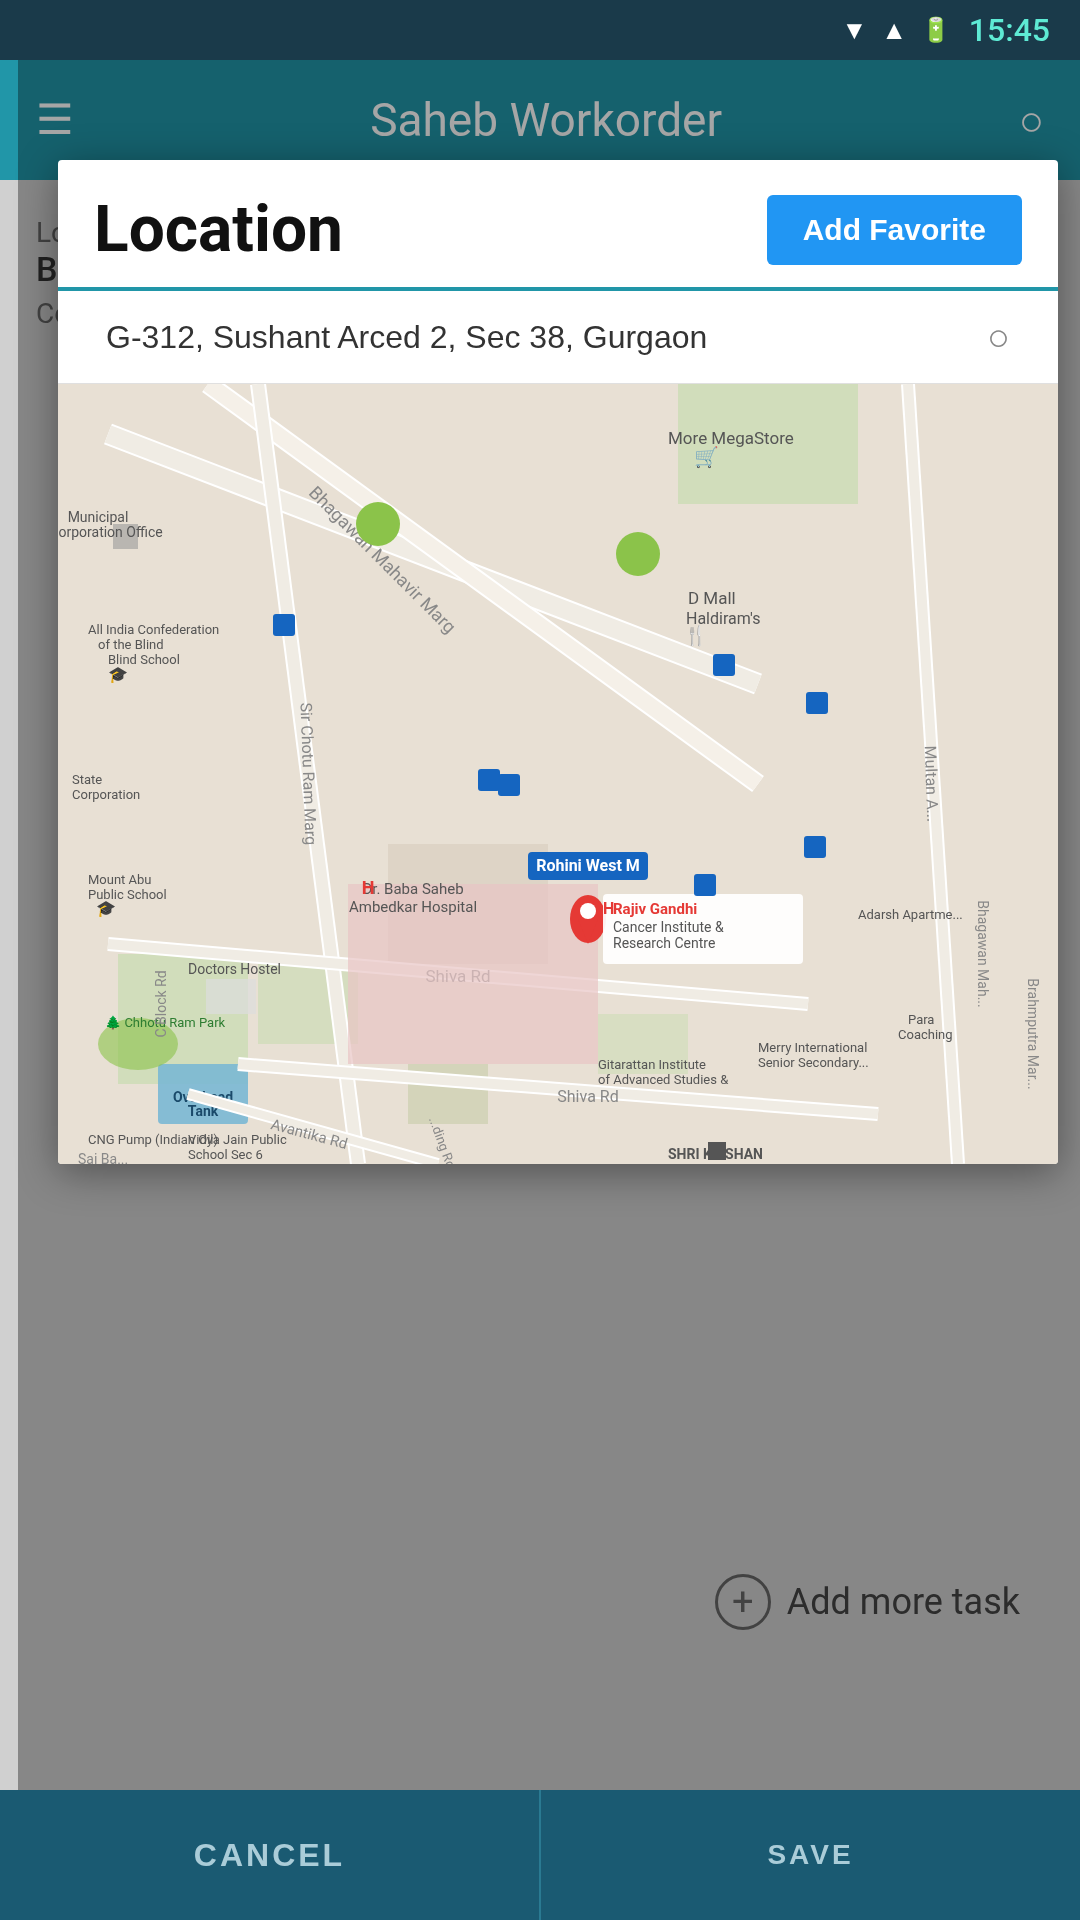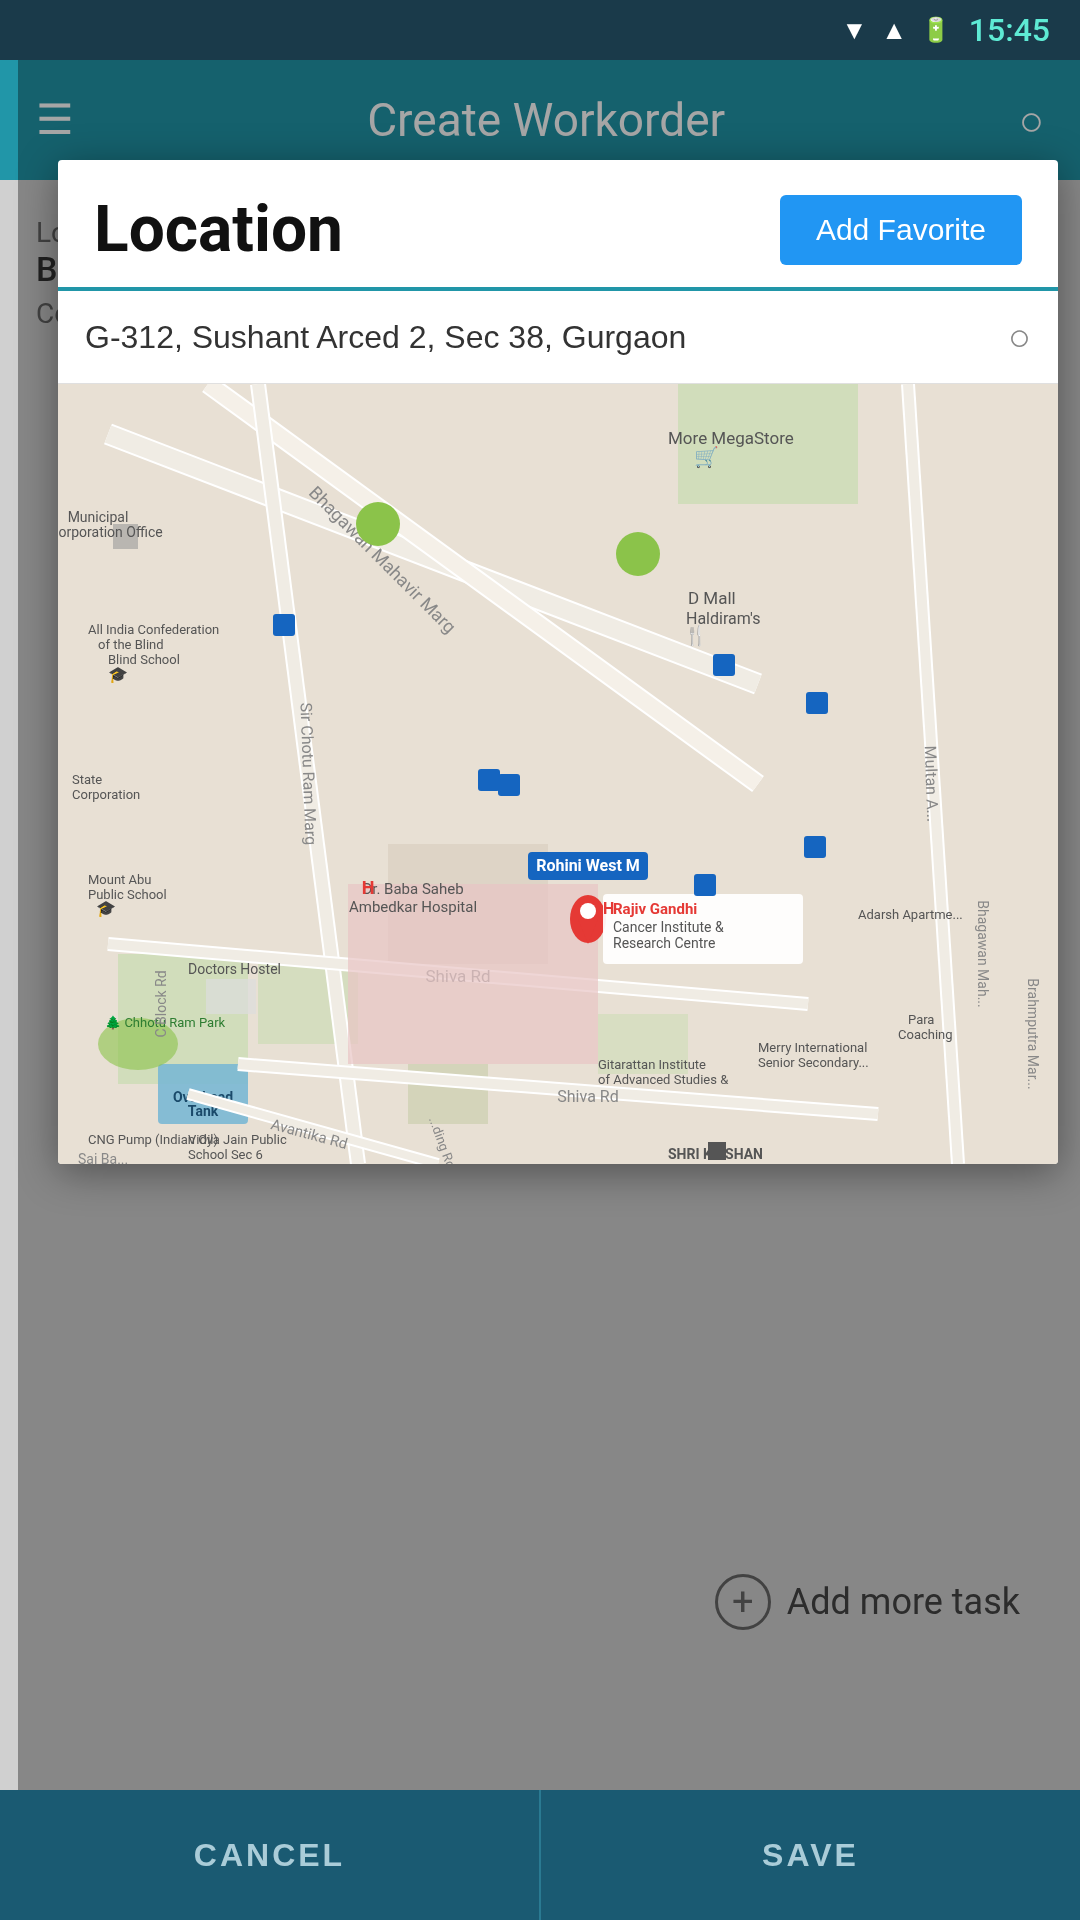--- a/index.html
+++ b/index.html
@@ -156,35 +156,35 @@
       font-weight: 700;
       color: #111;
     }
     .add-favorite-btn {
       background: #2196F3;
       color: white;
       border: none;
       border-radius: 6px;
       padding: 18px 36px;
       font-size: 30px;
-      font-weight: 400;
+      font-weight: 700;
       cursor: pointer;
       text-transform: none;
     }
 
     .modal-divider {
       height: 4px;
       background: #2196a8;
       margin-top: 20px;
     }
 
     .search-row {
       display: flex;
       align-items: center;
-      padding: 24px 27px;
+      padding: 24px 48px;
       border-bottom: 1px solid #e0e0e0;
       gap: 20px;
     }
     .search-input {
       flex: 1;
       border: none;
       outline: none;
       font-size: 32px;
       color: #333;
       background: transparent;
@@ -227,21 +227,21 @@
       font-weight: 700;
       letter-spacing: 3px;
       cursor: pointer;
       text-transform: uppercase;
     }
     .save-btn {
       flex: 1;
       background: #1a5a72;
       color: #aaccd8;
       border: none;
-      font-size: 32px;
+      font-size: 28px;
       font-weight: 700;
       letter-spacing: 3px;
       cursor: pointer;
       text-transform: uppercase;
       border-left: 2px solid #2a7a92;
     }
   </style>
 </head>
 <body>
 
@@ -249,21 +249,21 @@
   <div class="status-icons">
     <span style="color:white;font-size:26px;">▼</span>
     <span style="color:white;font-size:26px;">▲</span>
     <span style="color:white;font-size:24px;">🔋</span>
   </div>
   <span class="status-bar-time">15:45</span>
 </div>
 
 <div class="app-bar">
   <span class="hamburger-icon">☰</span>
-  <span class="app-bar-title">Create Workorder</span>
+  <span class="app-bar-title">Saheb Workorder</span>
   <span class="search-icon-btn">○</span>
 </div>
 
 <div class="background-content">
   <span class="edit-icon">✏</span>
   <div class="location-row">
     <div class="location-label">Location:</div>
     <div class="location-value">Building No. 6</div>
   </div>
   <div class="contact-label">Contact No. :</div>

